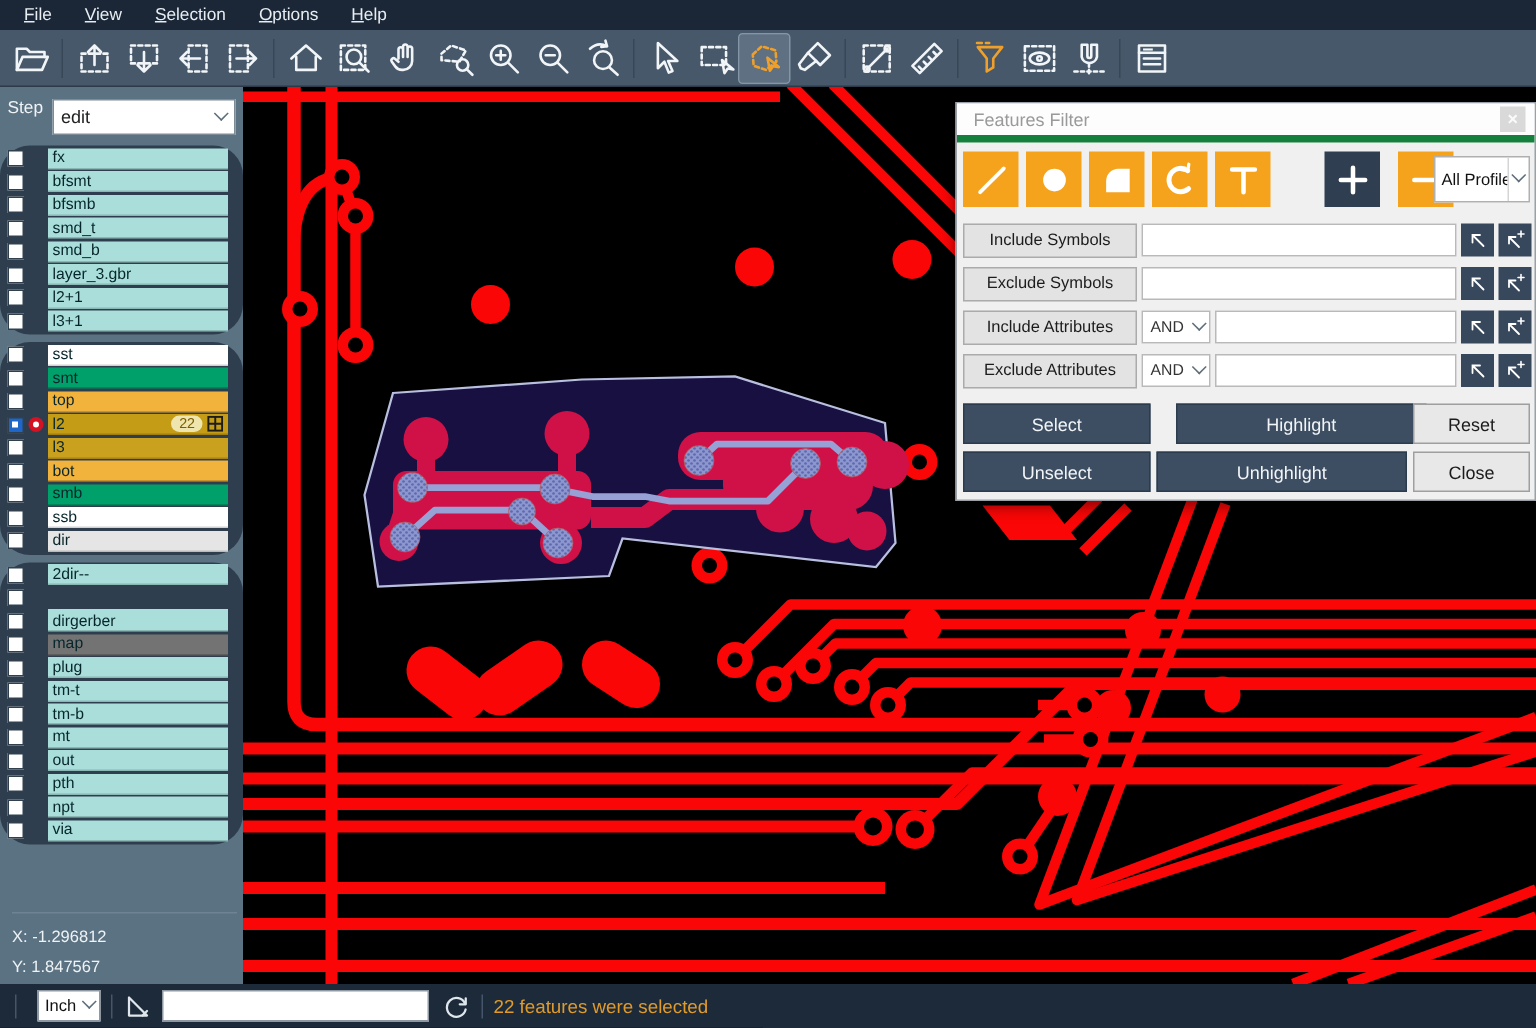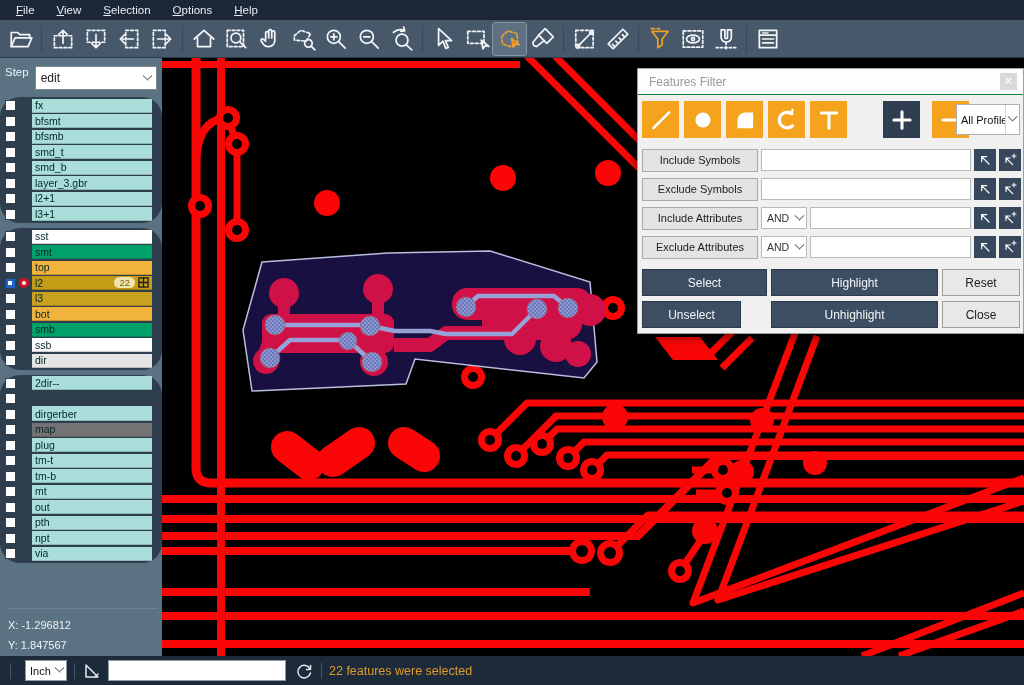--- a/index.html
+++ b/index.html
@@ -55,21 +55,21 @@
     border-top:1px solid #6e8494; padding-top:6px; }
 
   
   #canvas-wrap { position:absolute; left:162px; top:58px; width:862px; height:598px; background:#000; }
   #canvas-wrap svg { display:block; }
 
   
   #dialog { position:absolute; left:637px; top:68px; width:387px; height:266px;
     background:#f0f0f0; border:1px solid #9aa0a6; box-shadow:0 3px 10px rgba(0,0,0,.5); }
   #dialog-title-bar { height:26px; background:#fdfdfd; display:flex; align-items:center;
-    padding:0 6px 0 11px; border-bottom:1px solid #15803d;gap:46px; }
+    padding:0 6px 0 11px; border-bottom:5px solid #15803d;gap:46px; }
   #dialog-title { color:#9a9a9a; font-size:12px; flex:1; }
   #dialog-close { width:17px; height:17px; background:#d9d9d9; color:#fafafa;
     font-size:12px; line-height:16px; text-align:center; font-weight:bold; }
   #type-row { position:absolute; left:4px; top:32px; height:38px; display:flex; gap:5px; }
   .fbtn { width:37px; height:37px; display:flex; align-items:center; justify-content:center; }
   .fbtn.orange { background:#f5a21d; }
   .fbtn.navy { background:#2f3e51; margin-left:31px; }
   .fbtn.orange2 { background:#f5a21d; margin-left:7px; }
   .fbtn svg { width:26px; height:26px; stroke:#fff; fill:none; stroke-width:2.4; stroke-linecap:round; }
   #profile-select { position:absolute; right:3px; top:35px; width:64px; height:31px; background:#fff;
@@ -864,23 +864,23 @@
           </div>
           <div class="fsel">
             <svg>
               <use href="#i-arrow-nw-plus"></use>
             </svg>
           </div>
         </div>
       </div>
     <div id="action-rows">
         <div class="abtn navy" style="left: 4px; width: 125px; top: 200px;">Select</div>
-        <div class="abtn navy" style="left: 133px; width: 167px; top: 200px;">Highlight</div>
+        <div class="abtn navy" style="left: 146px; width: 167px; top: 200px;">Highlight</div>
         <div class="abtn light" style="left: 304px; width: 78px; top: 200px;">Reset</div>
-        <div class="abtn navy" style="left: 4px; width: 99px; top: 232px;">Unselect</div>
+        <div class="abtn navy" style="left: 4px; width: 125px; top: 232px;">Unselect</div>
         <div class="abtn navy" style="left: 133px; width: 167px; top: 232px;">Unhighlight</div>
         <div class="abtn light" style="left: 304px; width: 78px; top: 232px;">Close</div>
       </div>
   </div>
 
   <div id="statusbar">
     <div class="ssep" style="margin-left:10px"></div>
     <div id="unit-select">
       <span class="txt">Inch</span>
       <span class="cbx">

